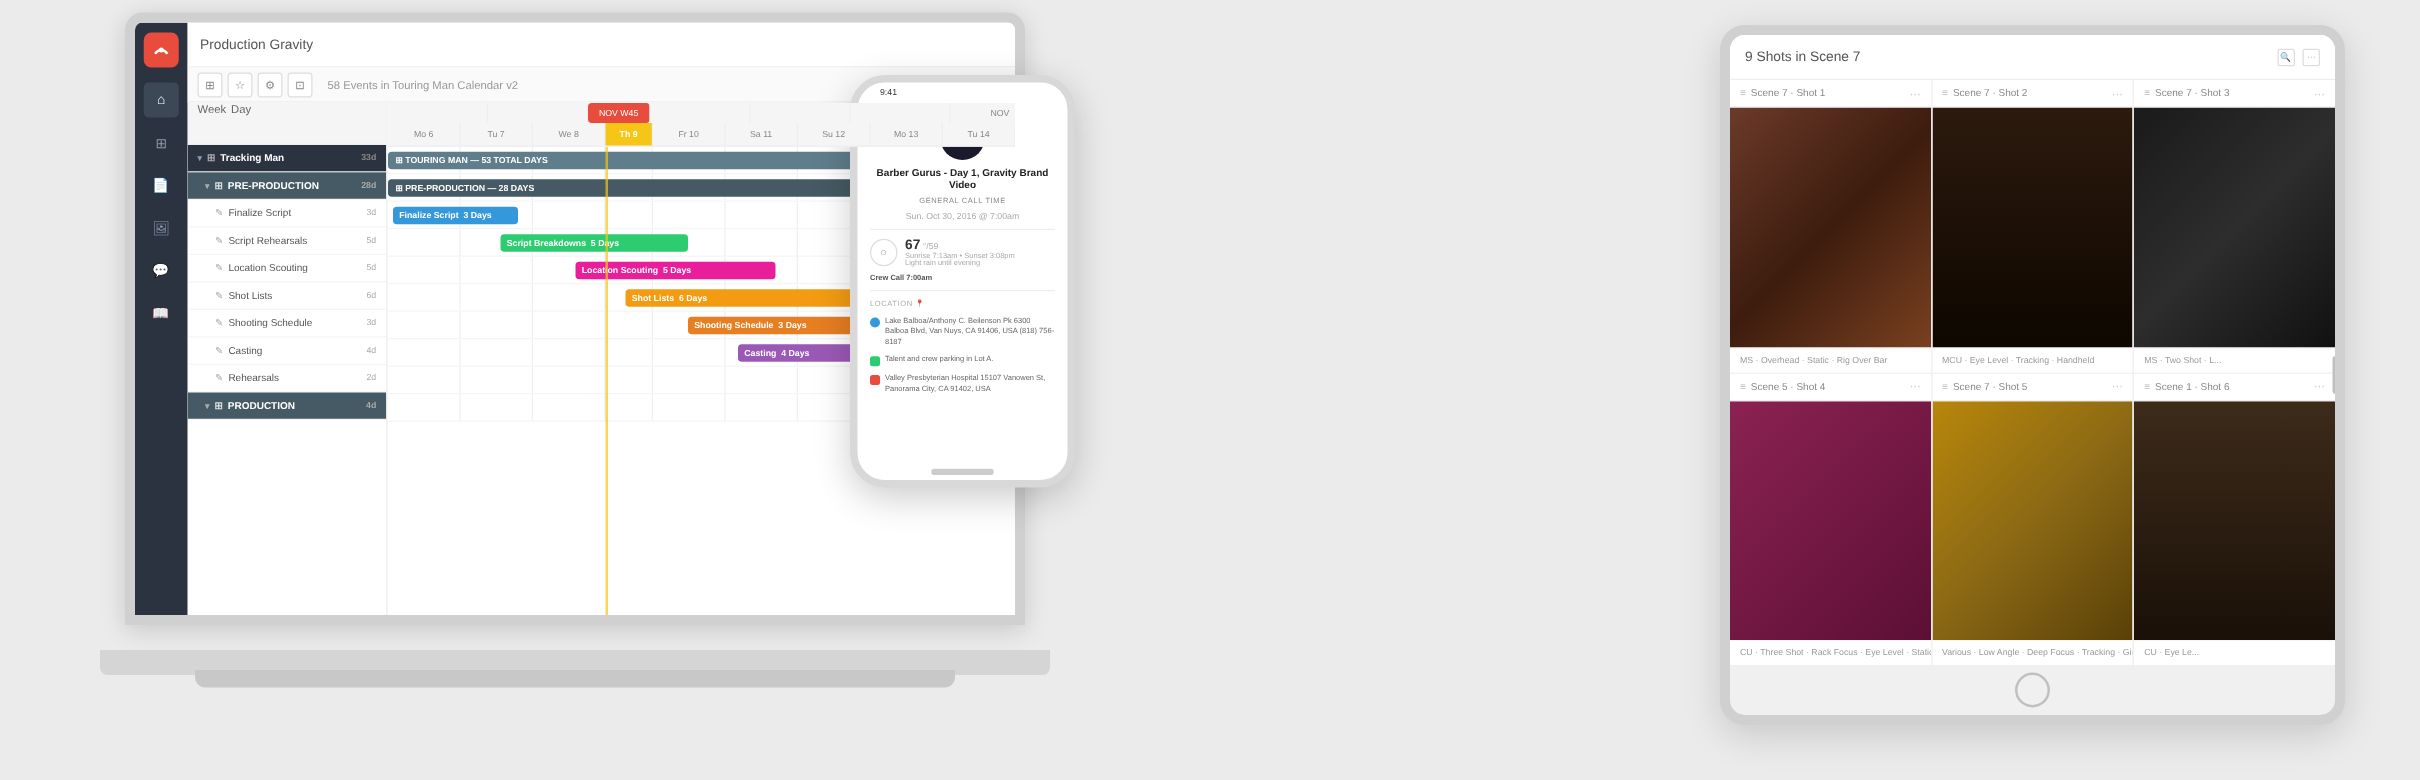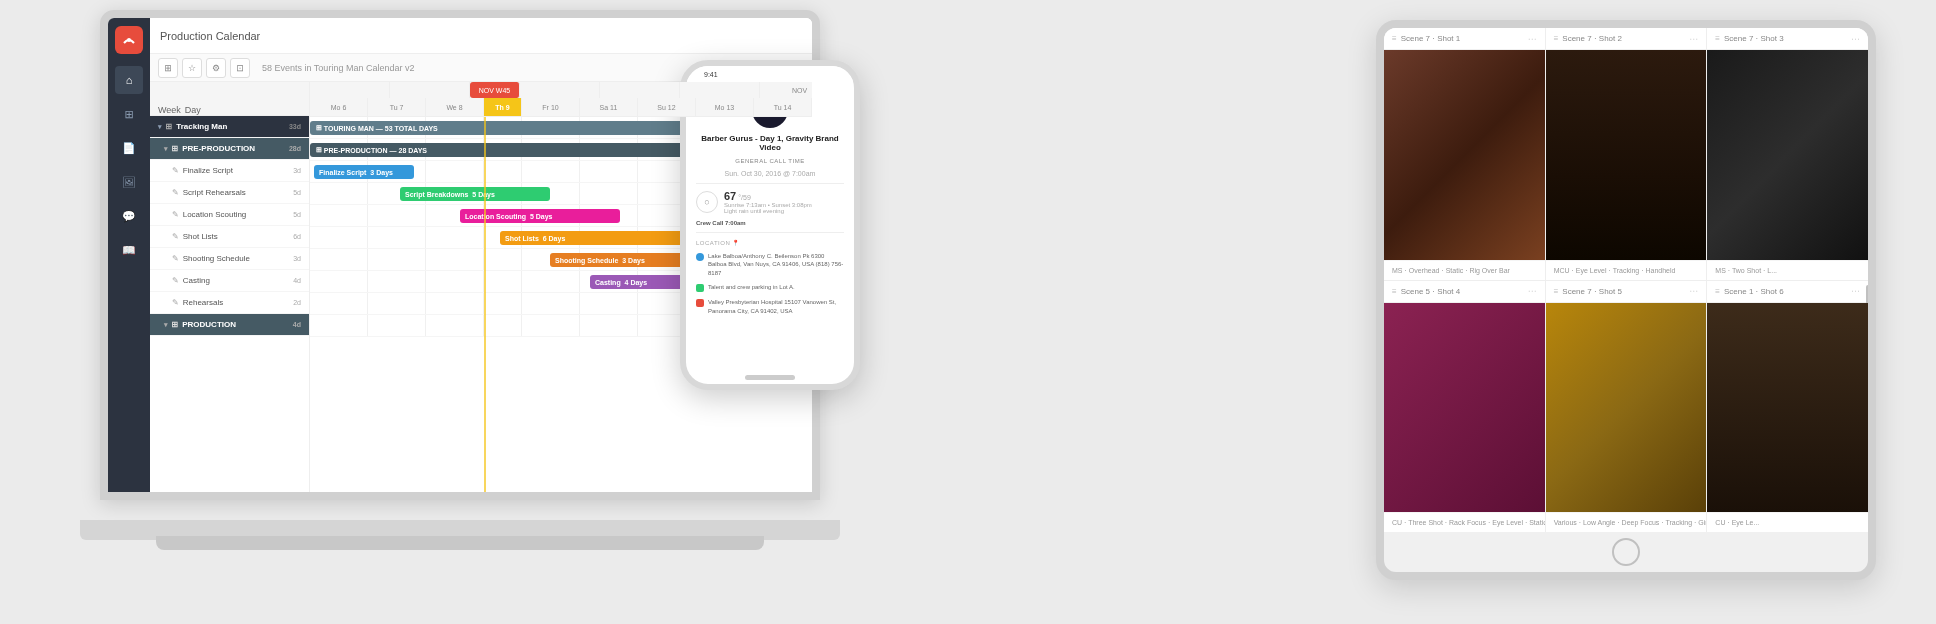--- a/index.html
+++ b/index.html
@@ -187,21 +187,21 @@
       flex-shrink: 0;
       border-right: 1px solid #eee;
       overflow-y: auto;
     }
 
     .task-list-header {
       height: 34px;
       background: #f5f5f5;
       border-bottom: 1px solid #eee;
       display: flex;
-      align-items: flex-end;
+      align-items: flex-start;
       padding: 0 8px;
       font-size: 9px;
       color: #666;
       gap: 4px;
     }
 
     .task-row {
       height: 22px;
       display: flex;
       align-items: center;
@@ -655,21 +655,21 @@
           <div class="sidebar-icon">⊞</div>
           <div class="sidebar-icon">📄</div>
           <div class="sidebar-icon">🖼</div>
           <div class="sidebar-icon">💬</div>
           <div class="sidebar-icon">📖</div>
         </div>
 
         <div class="main-content">
 
           <div class="top-bar">
-            <span class="top-bar-title">Production Calendar</span>
+            <span class="top-bar-title">Production Gravity</span>
             <div class="top-bar-spacer"></div>
           </div>
 
           <div class="toolbar">
             <div class="toolbar-btn">⊞</div>
             <div class="toolbar-btn">☆</div>
             <div class="toolbar-btn">⚙</div>
             <div class="toolbar-btn">⊡</div>
             <span class="events-label">58 Events in Touring Man Calendar v2</span>
           </div>
@@ -972,20 +972,27 @@
 15107 Vanowen St, Panorama City, CA 91402, USA</div>
         </div>
       </div>
     </div>
     <div class="phone-home-indicator"></div>
   </div>
 
   <div class="tablet">
     <div class="tablet-side-btn"></div>
     <div class="tablet-screen">
+      <div class="tablet-header">
+        <span class="tablet-title">9 Shots in Scene 7</span>
+        <div style="margin-left:auto; display:flex; gap:6px;">
+          <div style="width:14px; height:14px; border:1px solid #ddd; border-radius:2px; display:flex; align-items:center; justify-content:center; font-size:7px; color:#bbb;">🔍</div>
+          <div style="width:14px; height:14px; border:1px solid #ddd; border-radius:2px; display:flex; align-items:center; justify-content:center; font-size:7px; color:#bbb;">⋯</div>
+        </div>
+      </div>
 
       <div class="tablet-grid">
 
         <div class="tablet-cell">
           <div class="tablet-cell-header">
             <span style="font-size:8px; color:#bbb;">≡</span>
             <span class="tablet-cell-title">Scene 7 · Shot 1</span>
             <span class="menu-dots">⋯</span>
           </div>
           <div class="tablet-cell-img">

